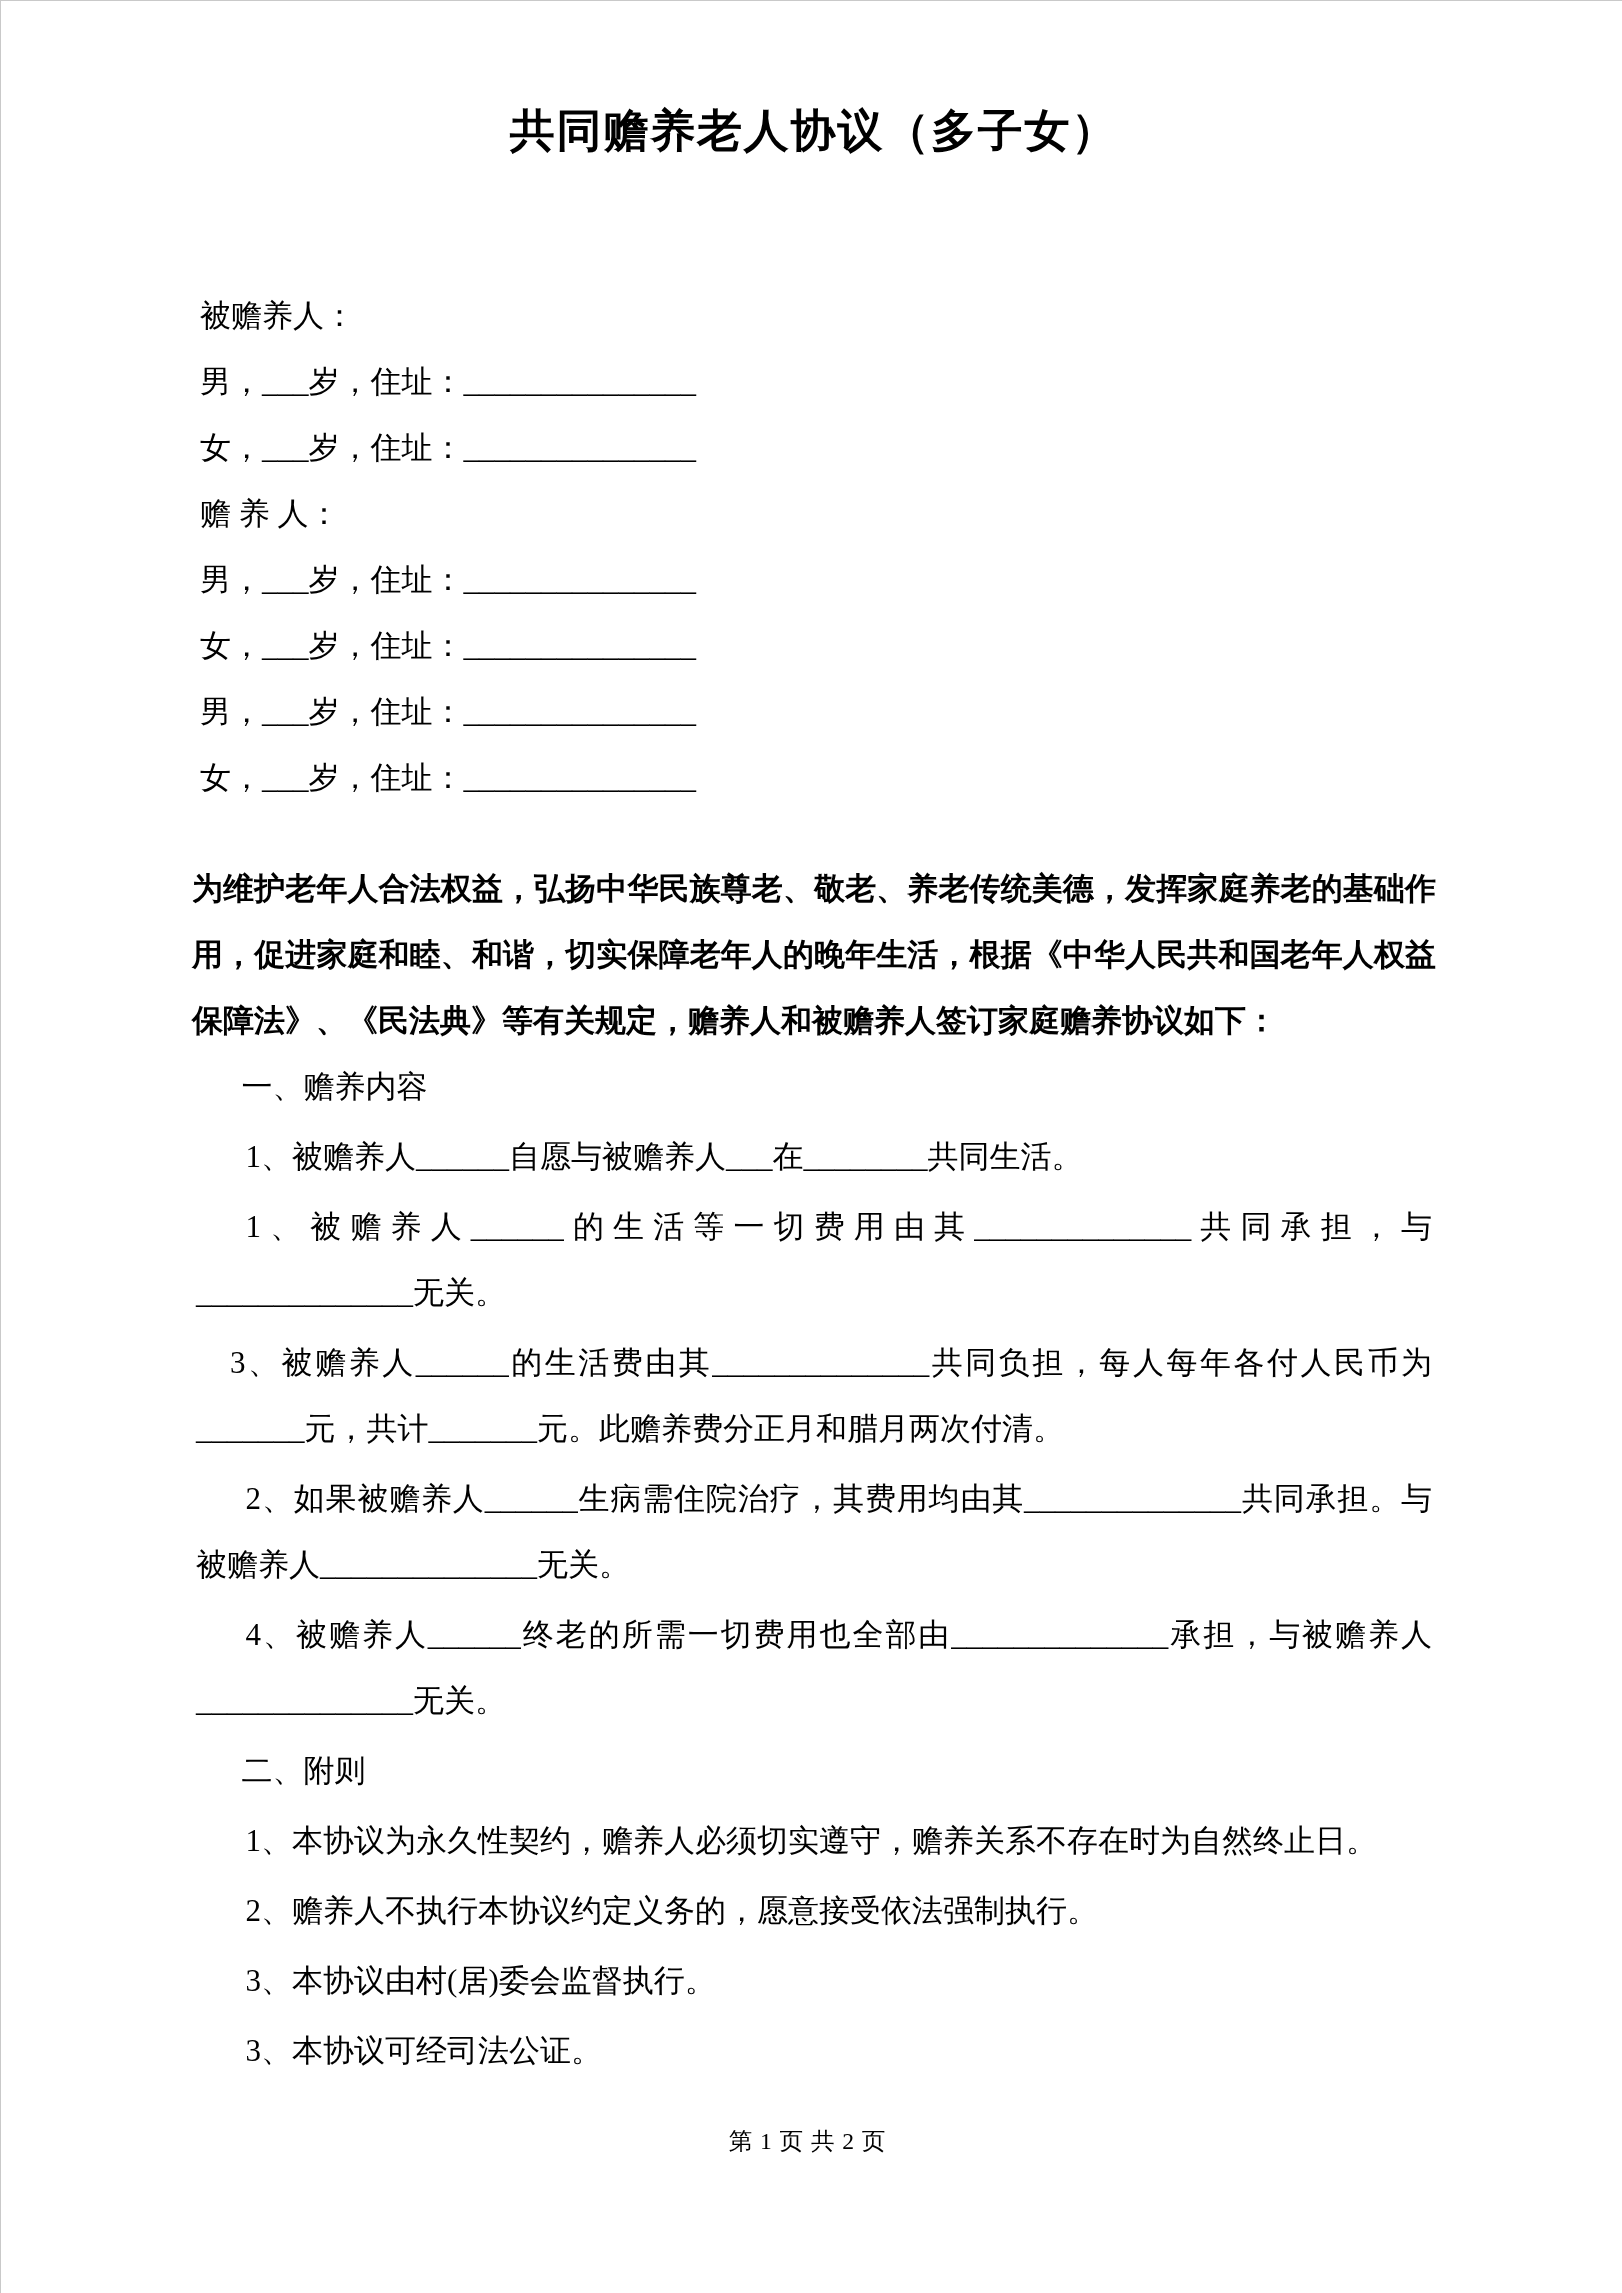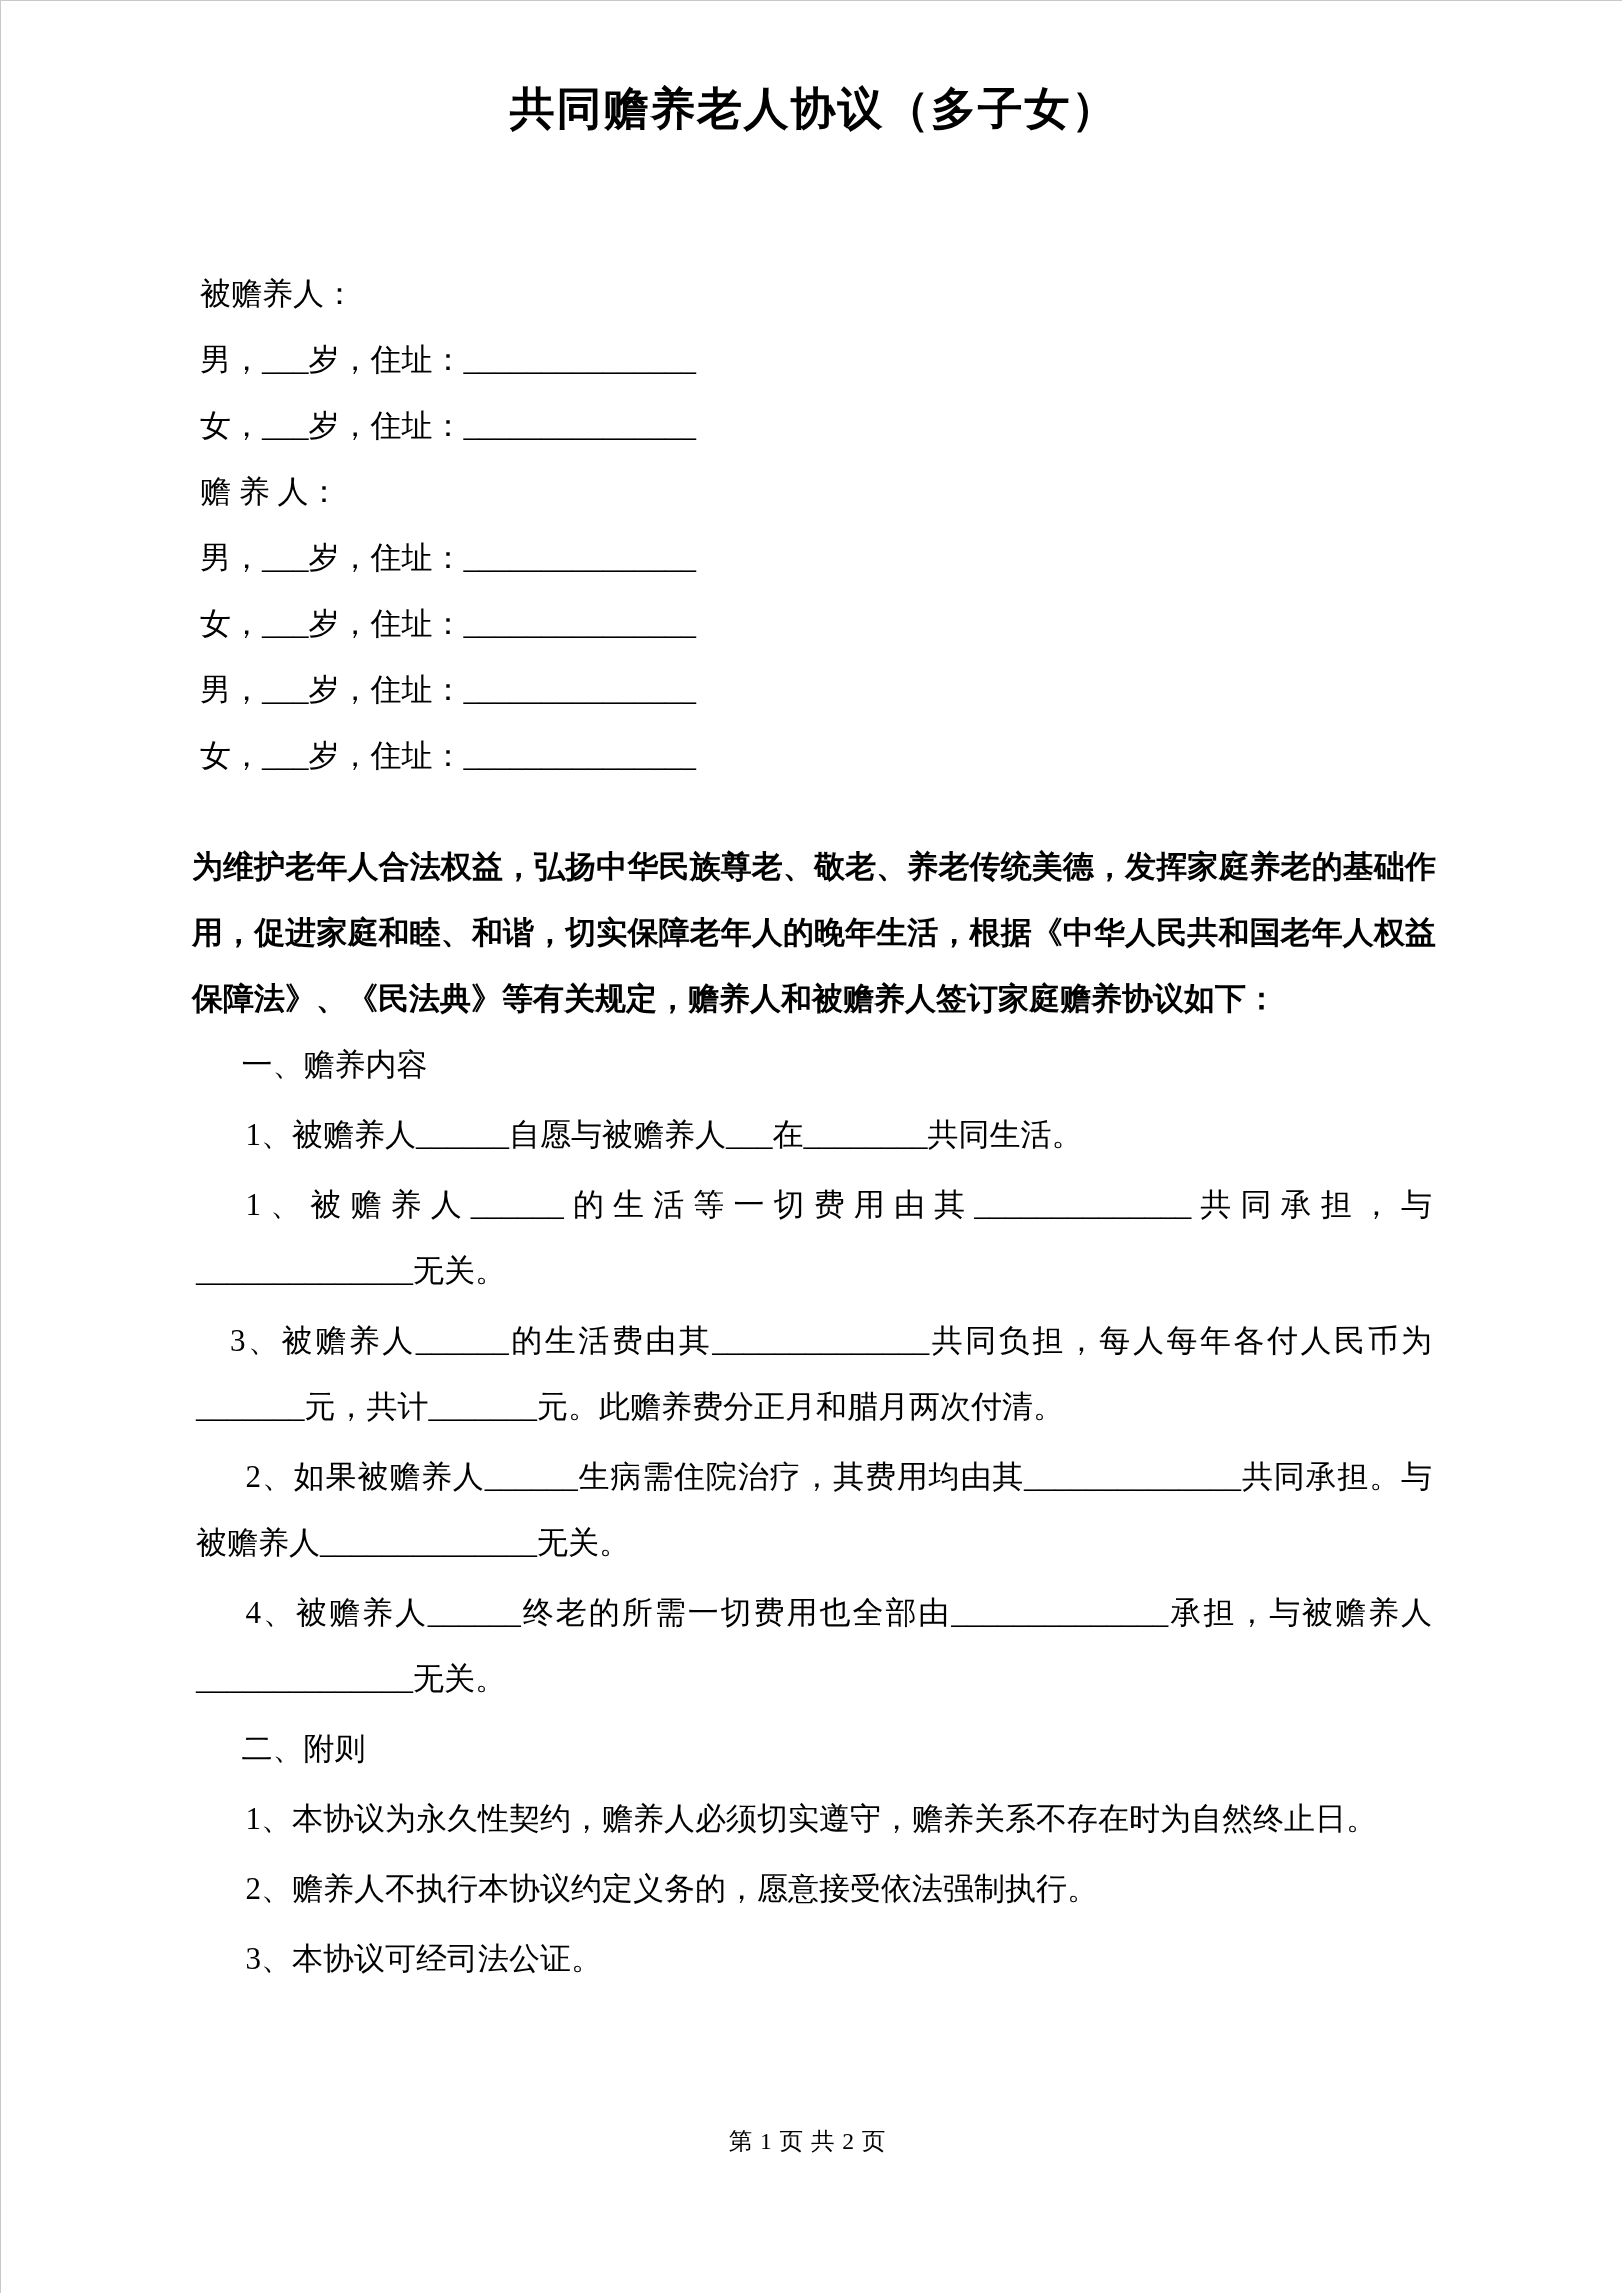--- a/index.html
+++ b/index.html
@@ -7,21 +7,21 @@
     padding: 0;
     background: #ffffff;
   }
   .page {
     position: relative;
     width: 1623px;
     height: 2294px;
     box-sizing: border-box;
     background: #ffffff;
     border: 0.9px solid #c9c9c9;
-    padding: 83px 186px 0 191px;
+    padding: 105px 186px 0 191px;
     font-family: "Liberation Serif", "DejaVu Serif", serif;
     font-size: 31px;
     color: #000000;
     overflow: hidden;
   }
   .doc-title {
     margin: 0 0 127px 0;
     font-size: 45px;
     font-weight: bold;
     line-height: 50px;
@@ -91,18 +91,19 @@
   <p class="item">1、被赡养人______自愿与被赡养人___在________共同生活。</p>
   <p class="item">1、被赡养人______的生活等一切费用由其______________共同承担，与______________无关。</p>
   <p class="item indent-small">3、被赡养人______的生活费由其______________共同负担，每人每年各付人民币为_______元，共计_______元。此赡养费分正月和腊月两次付清。</p>
   <p class="item">2、如果被赡养人______生病需住院治疗，其费用均由其______________共同承担。与被赡养人______________无关。</p>
   <p class="item">4、被赡养人______终老的所需一切费用也全部由______________承担，与被赡养人______________无关。</p>
 
   <p class="heading">二、附则</p>
 
   <p class="item">1、本协议为永久性契约，赡养人必须切实遵守，赡养关系不存在时为自然终止日。</p>
   <p class="item">2、赡养人不执行本协议约定义务的，愿意接受依法强制执行。</p>
+  <p class="item">3、本协议由村(居)委会监督执行。</p>
   <p class="item">3、本协议可经司法公证。</p>
 
   <div class="page-footer">第 1 页 共 2 页</div>
 
 </div>
 
 
 </body></html>

